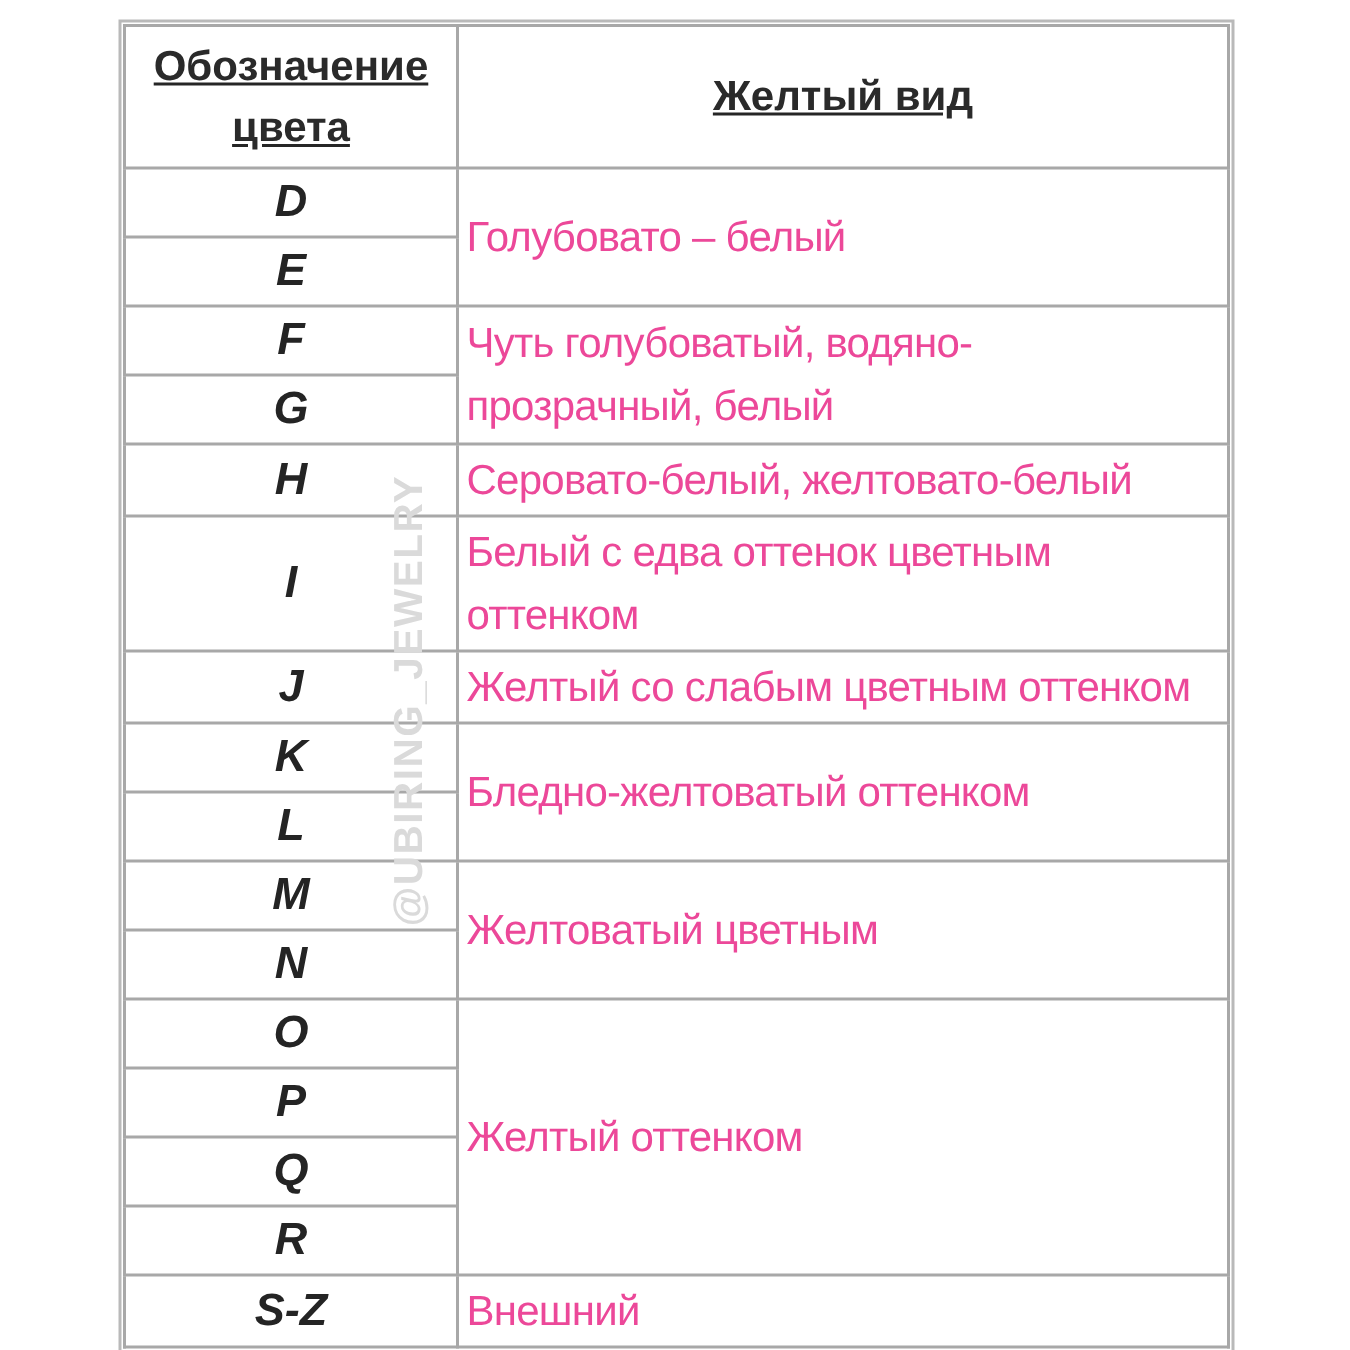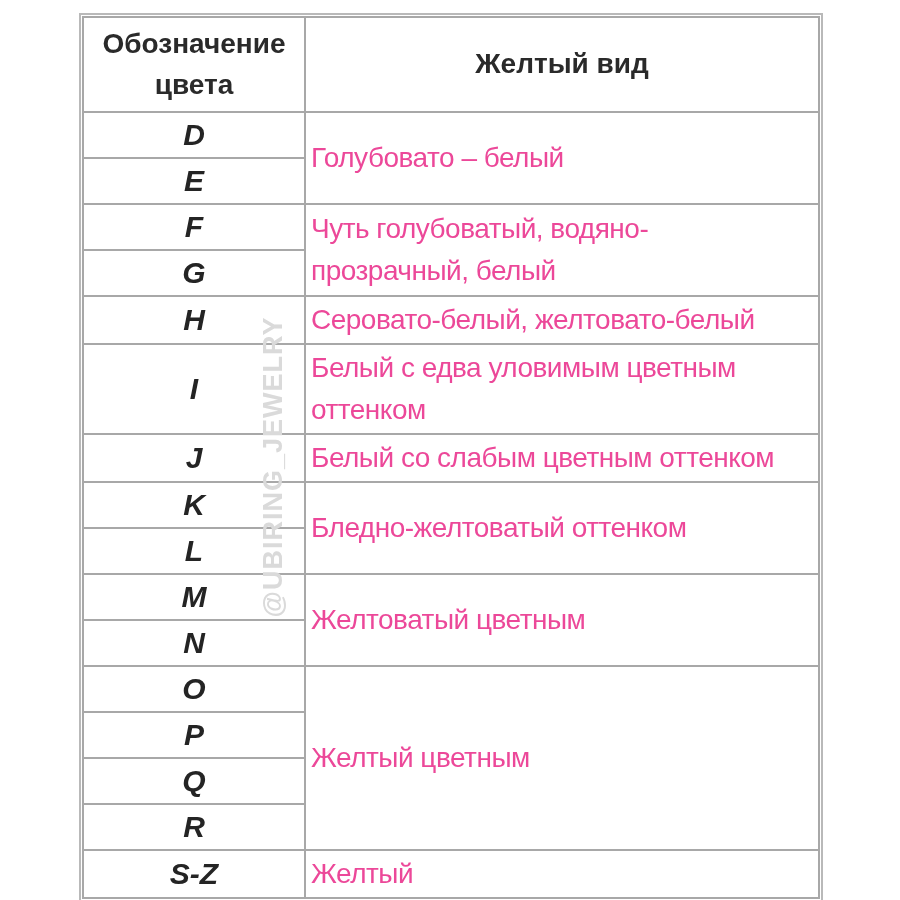--- a/index.html
+++ b/index.html
@@ -37,21 +37,21 @@
   }
   th {
     font-weight: bold;
     font-size: 28px;
     text-align: center;
     vertical-align: middle;
     line-height: 1.45;
     padding: 6px 4px;
     color: #2a2a2a;
   }
-  tr.header-row { height: 82px; }
+  tr.header-row { height: 82px; text-decoration: underline; }
   td.code-cell {
     text-align: center;
     vertical-align: middle;
     font-weight: bold;
     font-style: italic;
     font-size: 30px;
     height: 46px;
     color: #242424;
   }
   tr.tall td.code-cell { height: 90px; }
@@ -110,55 +110,55 @@
         </tr>
         <tr>
           <td class="code-cell">G</td>
         </tr>
         <tr>
           <td class="code-cell">H</td>
           <td class="appearance-cell" rowspan="1">Серовато-белый, желтовато-белый</td>
         </tr>
         <tr class="tall">
           <td class="code-cell">I</td>
-          <td class="appearance-cell" rowspan="1">Белый с едва уловимым цветным
+          <td class="appearance-cell" rowspan="1">Белый с едва оттенок цветным
 оттенком</td>
         </tr>
         <tr>
           <td class="code-cell">J</td>
-          <td class="appearance-cell" rowspan="1">Белый со слабым цветным оттенком</td>
+          <td class="appearance-cell" rowspan="1">Желтый со слабым цветным оттенком</td>
         </tr>
         <tr>
           <td class="code-cell">K</td>
           <td class="appearance-cell" rowspan="2">Бледно-желтоватый оттенком</td>
         </tr>
         <tr>
           <td class="code-cell">L</td>
         </tr>
         <tr>
           <td class="code-cell">M</td>
           <td class="appearance-cell" rowspan="2">Желтоватый цветным</td>
         </tr>
         <tr>
           <td class="code-cell">N</td>
         </tr>
         <tr>
           <td class="code-cell">O</td>
-          <td class="appearance-cell" rowspan="4">Желтый цветным</td>
+          <td class="appearance-cell" rowspan="4">Желтый оттенком</td>
         </tr>
         <tr>
           <td class="code-cell">P</td>
         </tr>
         <tr>
           <td class="code-cell">Q</td>
         </tr>
         <tr>
           <td class="code-cell">R</td>
         </tr>
         <tr class="last">
           <td class="code-cell">S-Z</td>
-          <td class="appearance-cell" rowspan="1">Желтый</td>
+          <td class="appearance-cell" rowspan="1">Внешний</td>
         </tr>
       </tbody>
   </table>
 </div>
 
 <div class="watermark">@UBIRING_JEWELRY</div>
 
 </body></html>

